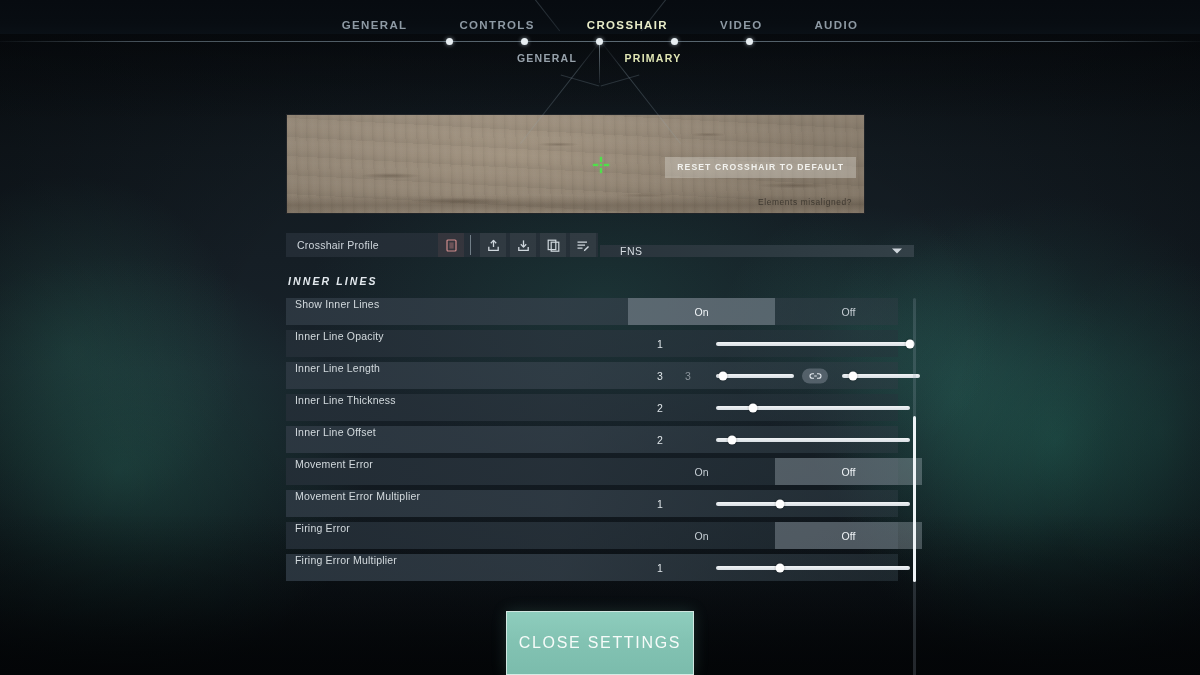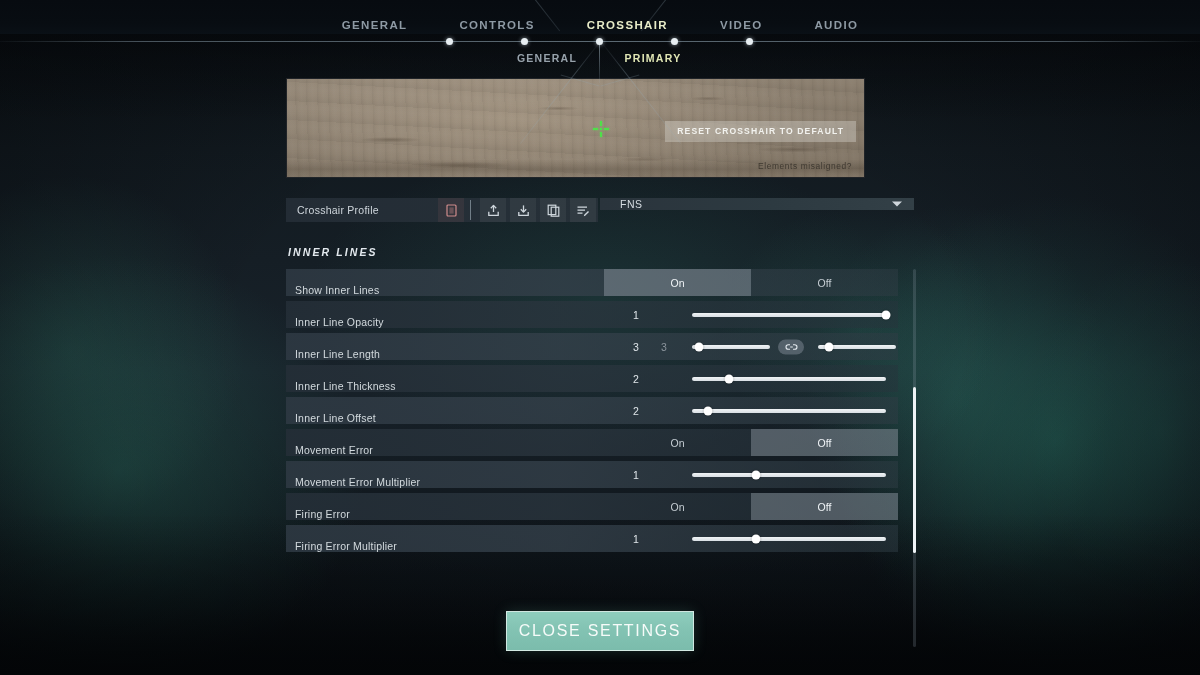--- a/index.html
+++ b/index.html
@@ -109,20 +109,21 @@
     z-index: 5;
   }
 
   
   .preview {
     position: relative; width: 579px; height: 100px; overflow: hidden;
     background:
       radial-gradient(ellipse 300px 90px at 40% 40%, #a2937f 0%, #968876 55%, #8a7d6c 100%),
       #90836f;
     border: 1px solid rgba(20,26,32,0.9);
+    margin-top: 36px;
   }
   .preview-tex {
     position: absolute; inset: 0;
     background:
       linear-gradient(175deg, rgba(255,255,255,0.05) 0%, rgba(0,0,0,0.07) 100%),
       repeating-linear-gradient(88deg, rgba(0,0,0,0.045) 0px, rgba(0,0,0,0.0) 3px, rgba(255,255,255,0.025) 6px, rgba(0,0,0,0.0) 11px),
       repeating-linear-gradient(3deg, rgba(0,0,0,0.05) 0px, rgba(0,0,0,0) 7px, rgba(255,255,255,0.02) 13px, rgba(0,0,0,0) 19px);
   }
   .preview-scuffs {
     position: absolute; inset: 0;
@@ -158,22 +159,22 @@
     text-align: center;
   }
   .misaligned {
     position: absolute; right: 12px; bottom: 6px;
     font-size: 8.4px; letter-spacing: 0.6px; color: #3e3830;
     cursor: pointer;
   }
 
   
   .profile-bar {
-    display: flex; align-items: flex-start;
-    width: 628px; height: 30px; margin-top: 20px;
+    display: flex; align-items: flex-end;
+    width: 628px; height: 30px; margin-top: 13px;
   }
   .profile-left {
     position: relative;
     width: 312px;
     background: linear-gradient(90deg, #232c35 0%, #263038 100%);
     display: flex; align-items: center;
   }
   .profile-label {
     font-size: 10.5px; color: #cfd6dc; letter-spacing: 0.25px;
     padding-left: 11px; flex: 1;
@@ -211,23 +212,24 @@
   .panel { position: relative; width: 628px; margin-top: 18px; }
   .section-title {
     font-size: 10.5px; letter-spacing: 2.1px; font-weight: 700;
     color: #e3e9ee; padding-left: 2px; margin-bottom: 11px;
     text-transform: uppercase;
     font-style: italic;
   }
   .rows { position: relative; width: 612px; }
   .row {
     position: relative;
-    display: flex; align-items: flex-end;
+    display: flex; align-items: flex-start;
     height: 27px; margin-bottom: 5px;
     background: linear-gradient(90deg, rgba(46,57,67,0.88) 0%, rgba(52,64,74,0.80) 45%, rgba(46,60,68,0.52) 100%);
+    gap: 24px;
   }
   .row.alt {
     background: linear-gradient(90deg, rgba(36,46,55,0.90) 0%, rgba(42,53,62,0.80) 45%, rgba(38,52,60,0.50) 100%);
   }
   .row-label {
     font-size: 10.5px; color: #d3dade; letter-spacing: 0.2px;
     padding-left: 9px; width: 318px; flex: none;
   }
   .row-control { position: relative; flex: 1; height: 27px; display: flex; align-items: center; }
 
@@ -284,21 +286,21 @@
     position: absolute; left: 0; width: 3px; top: 118px; height: 166px;
     background: #eef3f6; border-radius: 2px;
   }
 
   
   .close-wrap {
     position: absolute; left: 0; width: 1200px; top: 611px;
     display: flex; justify-content: center; z-index: 7;
   }
   .close-btn {
-    width: 188px; height: 40px;
+    width: 188px; height: 64px;
     display: flex; align-items: center; justify-content: center;
     background: linear-gradient(180deg, #8ecdbd 0%, #83c3b3 45%, #7bbcac 100%);
     border: 1px solid rgba(236,244,242,0.75);
     color: #f6fbf9;
     font-size: 16px; letter-spacing: 1.7px; font-weight: 400;
     cursor: pointer;
     text-transform: uppercase;
     box-shadow: 0 0 14px rgba(120,200,180,0.18);
   }
 </style>

